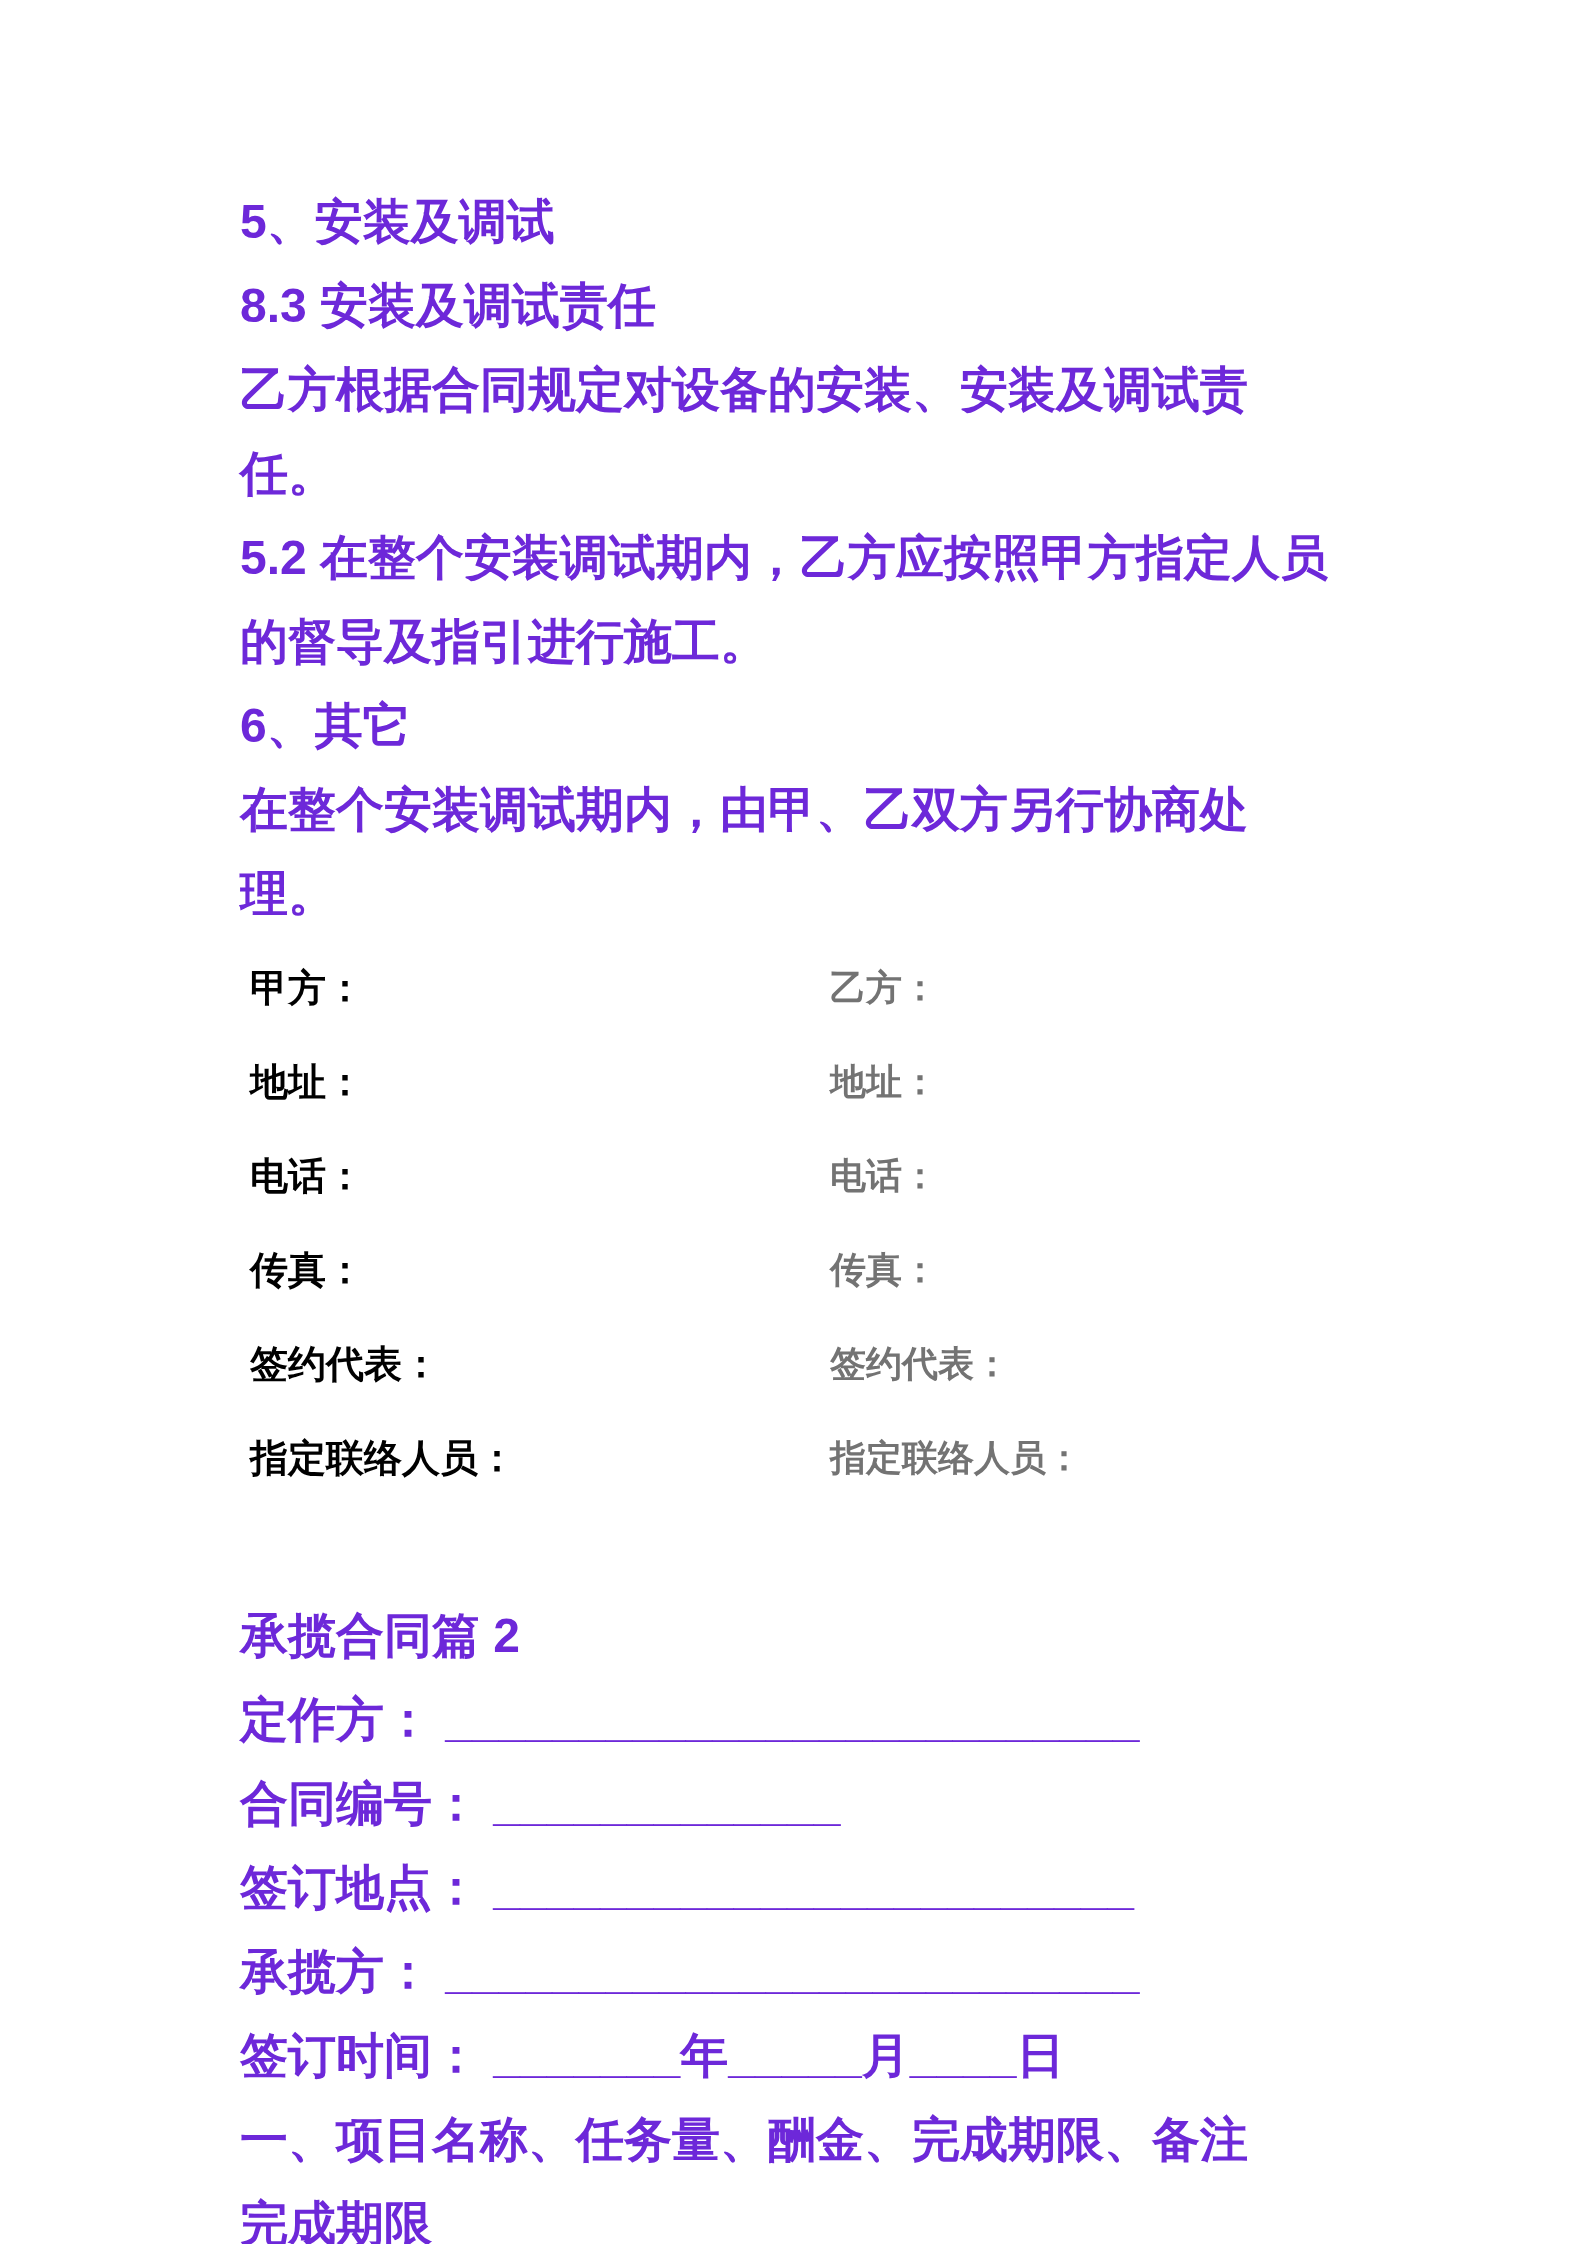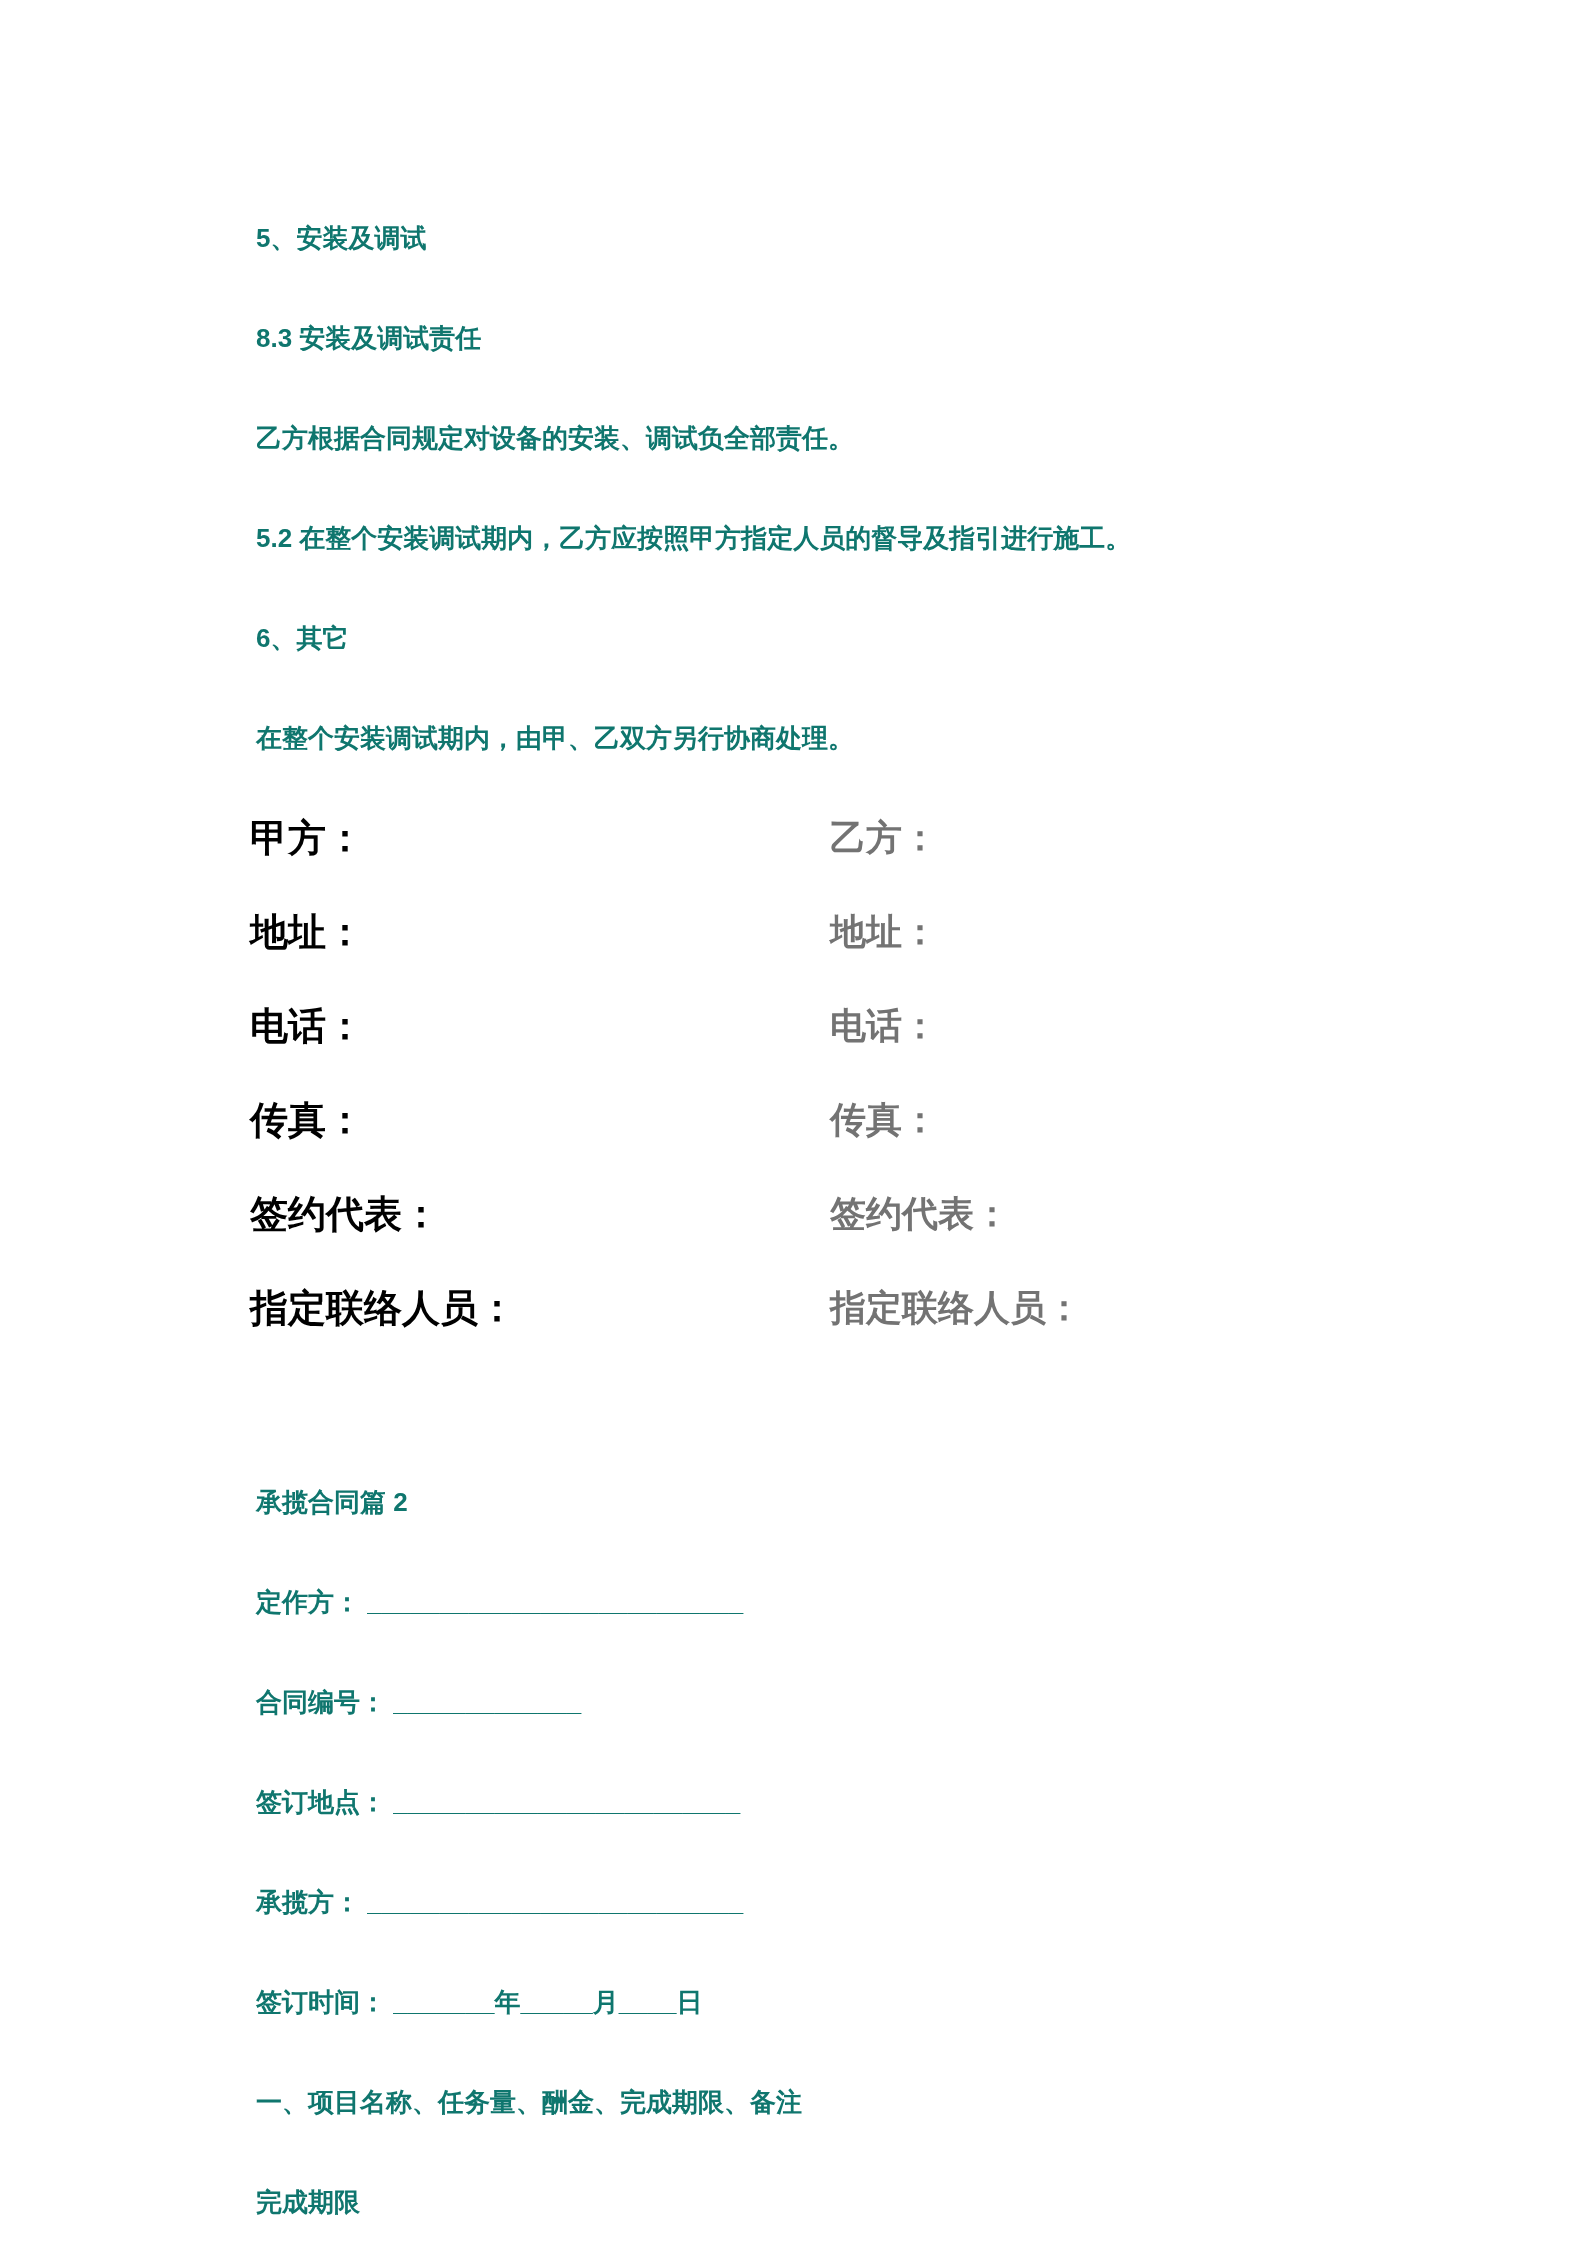--- a/index.html
+++ b/index.html
@@ -16,27 +16,27 @@
   .page {
     position: relative;
     width: 1586px;
     height: 2244px;
     background: #ffffff;
     box-sizing: border-box;
     padding: 180px 0 0 240px;
     color: #000000;
   }
   .doc-line {
-    margin: 16px;
+    margin: 0;
     padding: 0;
     width: 1100px;
-    font-size: 26px;
+    font-size: 48px;
     font-weight: 700;
     line-height: 84px;
-    color: #0f766e;
+    color: #6d28d9;
     letter-spacing: 0;
     word-break: break-all;
   }
   .party-row {
     display: flex;
     width: 1200px;
     margin: 10px;
     padding: 0;
   }
   .party-row .party-cell-left {
@@ -59,21 +59,21 @@
     width: 1100px;
   }
 </style>
 </head>
 <body>
 
 <div class="page">
 
   <p class="doc-line">5、安装及调试</p>
   <p class="doc-line">8.3 安装及调试责任</p>
-  <p class="doc-line">乙方根据合同规定对设备的安装、调试负全部责任。</p>
+  <p class="doc-line">乙方根据合同规定对设备的安装、安装及调试责任。</p>
   <p class="doc-line">5.2 在整个安装调试期内，乙方应按照甲方指定人员的督导及指引进行施工。</p>
   <p class="doc-line">6、其它</p>
   <p class="doc-line">在整个安装调试期内，由甲、乙双方另行协商处理。</p>
 
   <div>
     <div class="party-row">
       <span class="party-cell-left">甲方：</span>
       <span class="party-cell-right">乙方：</span>
     </div>
     <div class="party-row">

